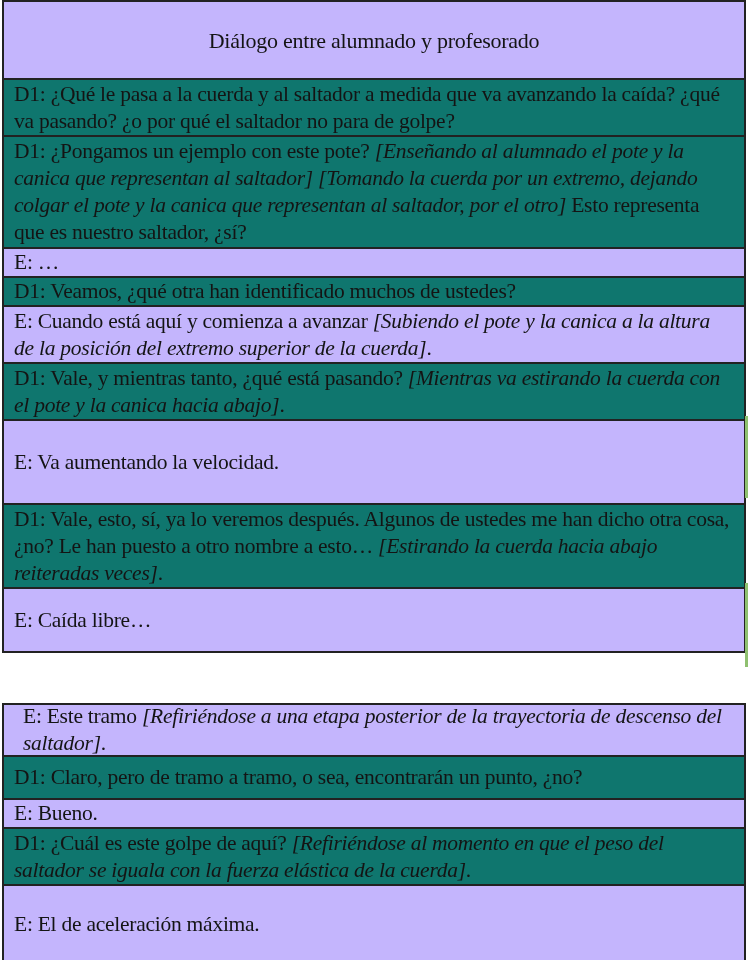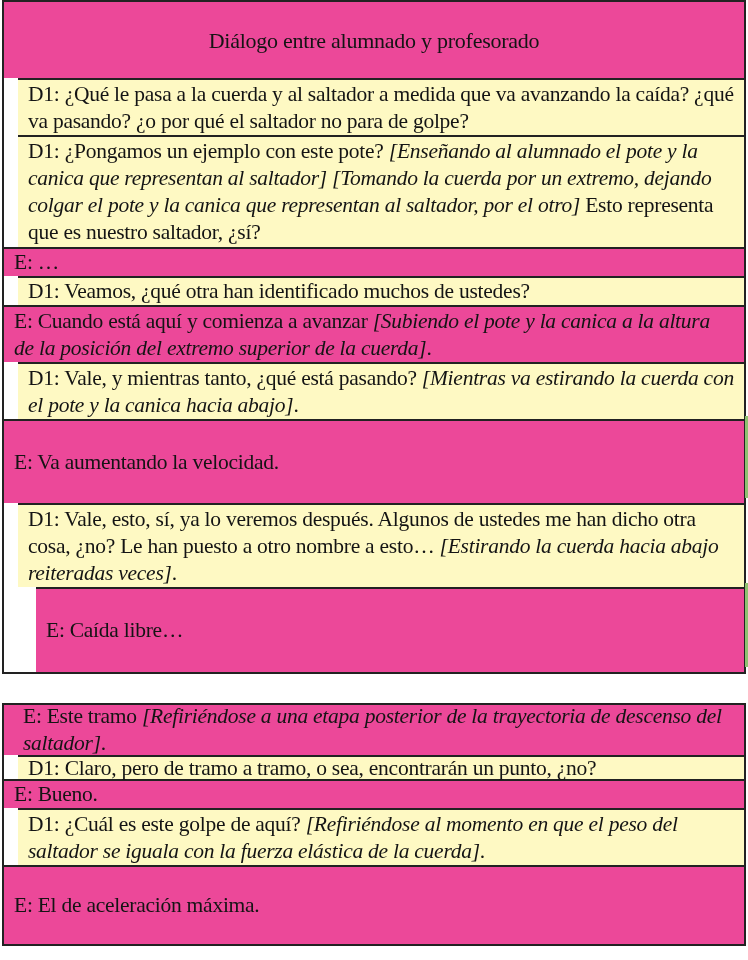--- a/index.html
+++ b/index.html
@@ -4,22 +4,22 @@
   <style>
     html, body { margin: 0; padding: 0; background: #ffffff; }
     body { width: 748px; height: 960px; position: relative; overflow: hidden;
            font-family: "Liberation Serif", "DejaVu Serif", serif; color: #141414; }
     .tbl { position: absolute; left: 2px; width: 744px; box-sizing: border-box;
            border: 2px solid #222; border-right-width: 2px; }
     .row { box-sizing: border-box; border-top: 2px solid #222; padding: 0 10px;
            font-size: 21.5px; line-height: 27px; display: flex; align-items: center;
            letter-spacing: -0.25px; }
     .row:first-child { border-top: none; }
-    .row.gray { background: #fef9c3; margin-left: 14px; }
-    .row.white { background: #ec4899; }
+    .row.gray { background: #0f766e; }
+    .row.white { background: #c4b5fd; }
     .row .txt { display: block; width: 100%; }
     .hdr { justify-content: center; text-align: center; font-size: 22px; }
     i { font-style: italic; }
     .greenbar { position: absolute; right: 0; width: 3px; background: #8fc070; }
   </style>
 </head>
 <body>
 
 <div class="tbl" style="top:0px;">
   <div class="row white hdr" style="height:76px;">
@@ -42,33 +42,33 @@
   </div>
   <div class="row gray" style="height:57px;">
     <span class="txt"><span>D1: Vale, y mientras tanto, ¿qué está pasando? </span><i>[Mientras va estirando la cuerda con el pote y la canica hacia abajo]</i><span>.</span></span>
   </div>
   <div class="row white" style="height:84px;">
     <span class="txt"><span>E: Va aumentando la velocidad.</span></span>
   </div>
   <div class="row gray" style="height:84px;">
     <span class="txt"><span>D1: Vale, esto, sí, ya lo veremos después. Algunos de ustedes me han dicho otra cosa, ¿no? Le han puesto a otro nombre a esto… </span><i>[Estirando la cuerda hacia abajo reiteradas veces]</i><span>.</span></span>
   </div>
-  <div class="row white" style="height:85px;margin-left:32px;">
+  <div class="row white" style="height:64px;">
     <span class="txt"><span>E: Caída libre…</span></span>
   </div>
 </div>
 
 <div class="greenbar" style="top:416px;height:82px;"></div>
 <div class="greenbar" style="top:583px;height:84px;"></div>
 
 <div class="tbl" style="top:703px;">
   <div class="row white" style="height:50px;padding-left:19px;">
     <span class="txt"><span>E: Este tramo </span><i>[Refiriéndose a una etapa posterior de la trayectoria de descenso del saltador]</i><span>.</span></span>
   </div>
-  <div class="row gray" style="height:24px;">
+  <div class="row gray" style="height:43px;">
     <span class="txt"><span>D1: Claro, pero de tramo a tramo, o sea, encontrarán un punto, ¿no?</span></span>
   </div>
   <div class="row white" style="height:29px;">
     <span class="txt"><span>E: Bueno.</span></span>
   </div>
   <div class="row gray" style="height:57px;">
     <span class="txt"><span>D1: ¿Cuál es este golpe de aquí? </span><i>[Refiriéndose al momento en que el peso del saltador se iguala con la fuerza elástica de la cuerda]</i><span>.</span></span>
   </div>
   <div class="row white" style="height:79px;">
     <span class="txt"><span>E: El de aceleración máxima.</span></span>

